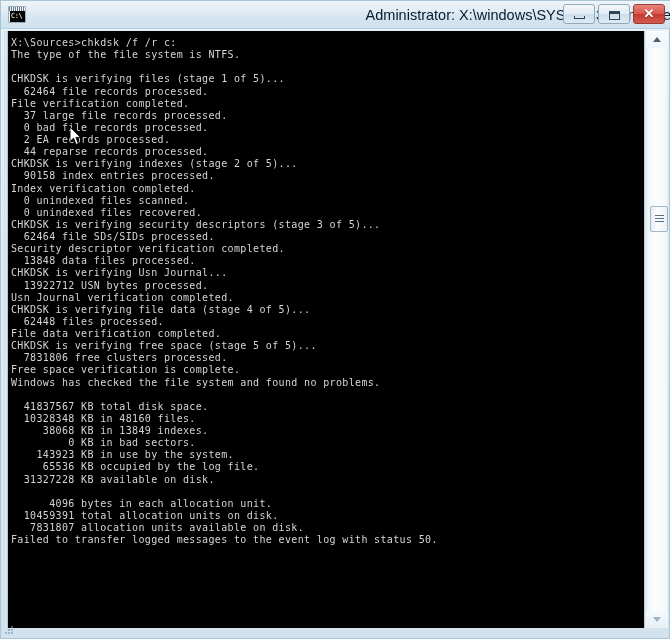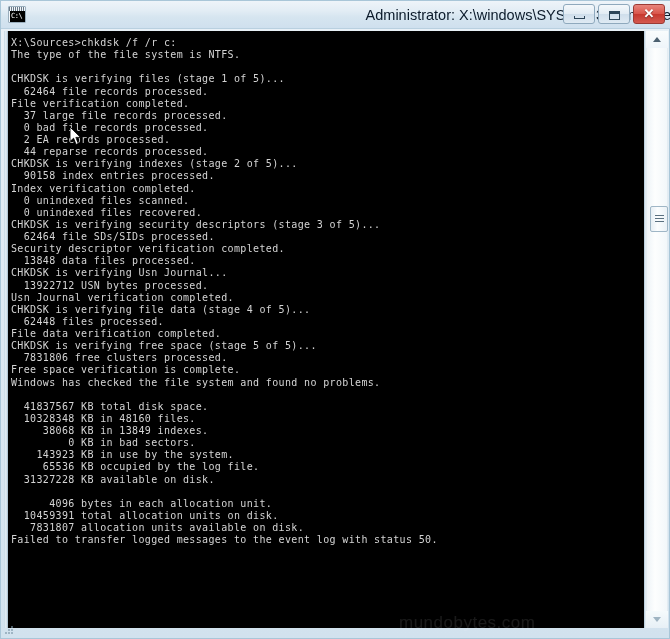--- a/index.html
+++ b/index.html
@@ -349,15 +349,14 @@
 
   <div id="resize-grip">
     <i style="left:0px;top:6px"></i>
     <i style="left:3px;top:6px"></i>
     <i style="left:6px;top:6px"></i>
     <i style="left:3px;top:3px"></i>
     <i style="left:6px;top:3px"></i>
     <i style="left:6px;top:0px"></i>
   </div>
 
-  <div id="watermark">mundobytes.com</div>
 
 </div>
 
 </body></html>

